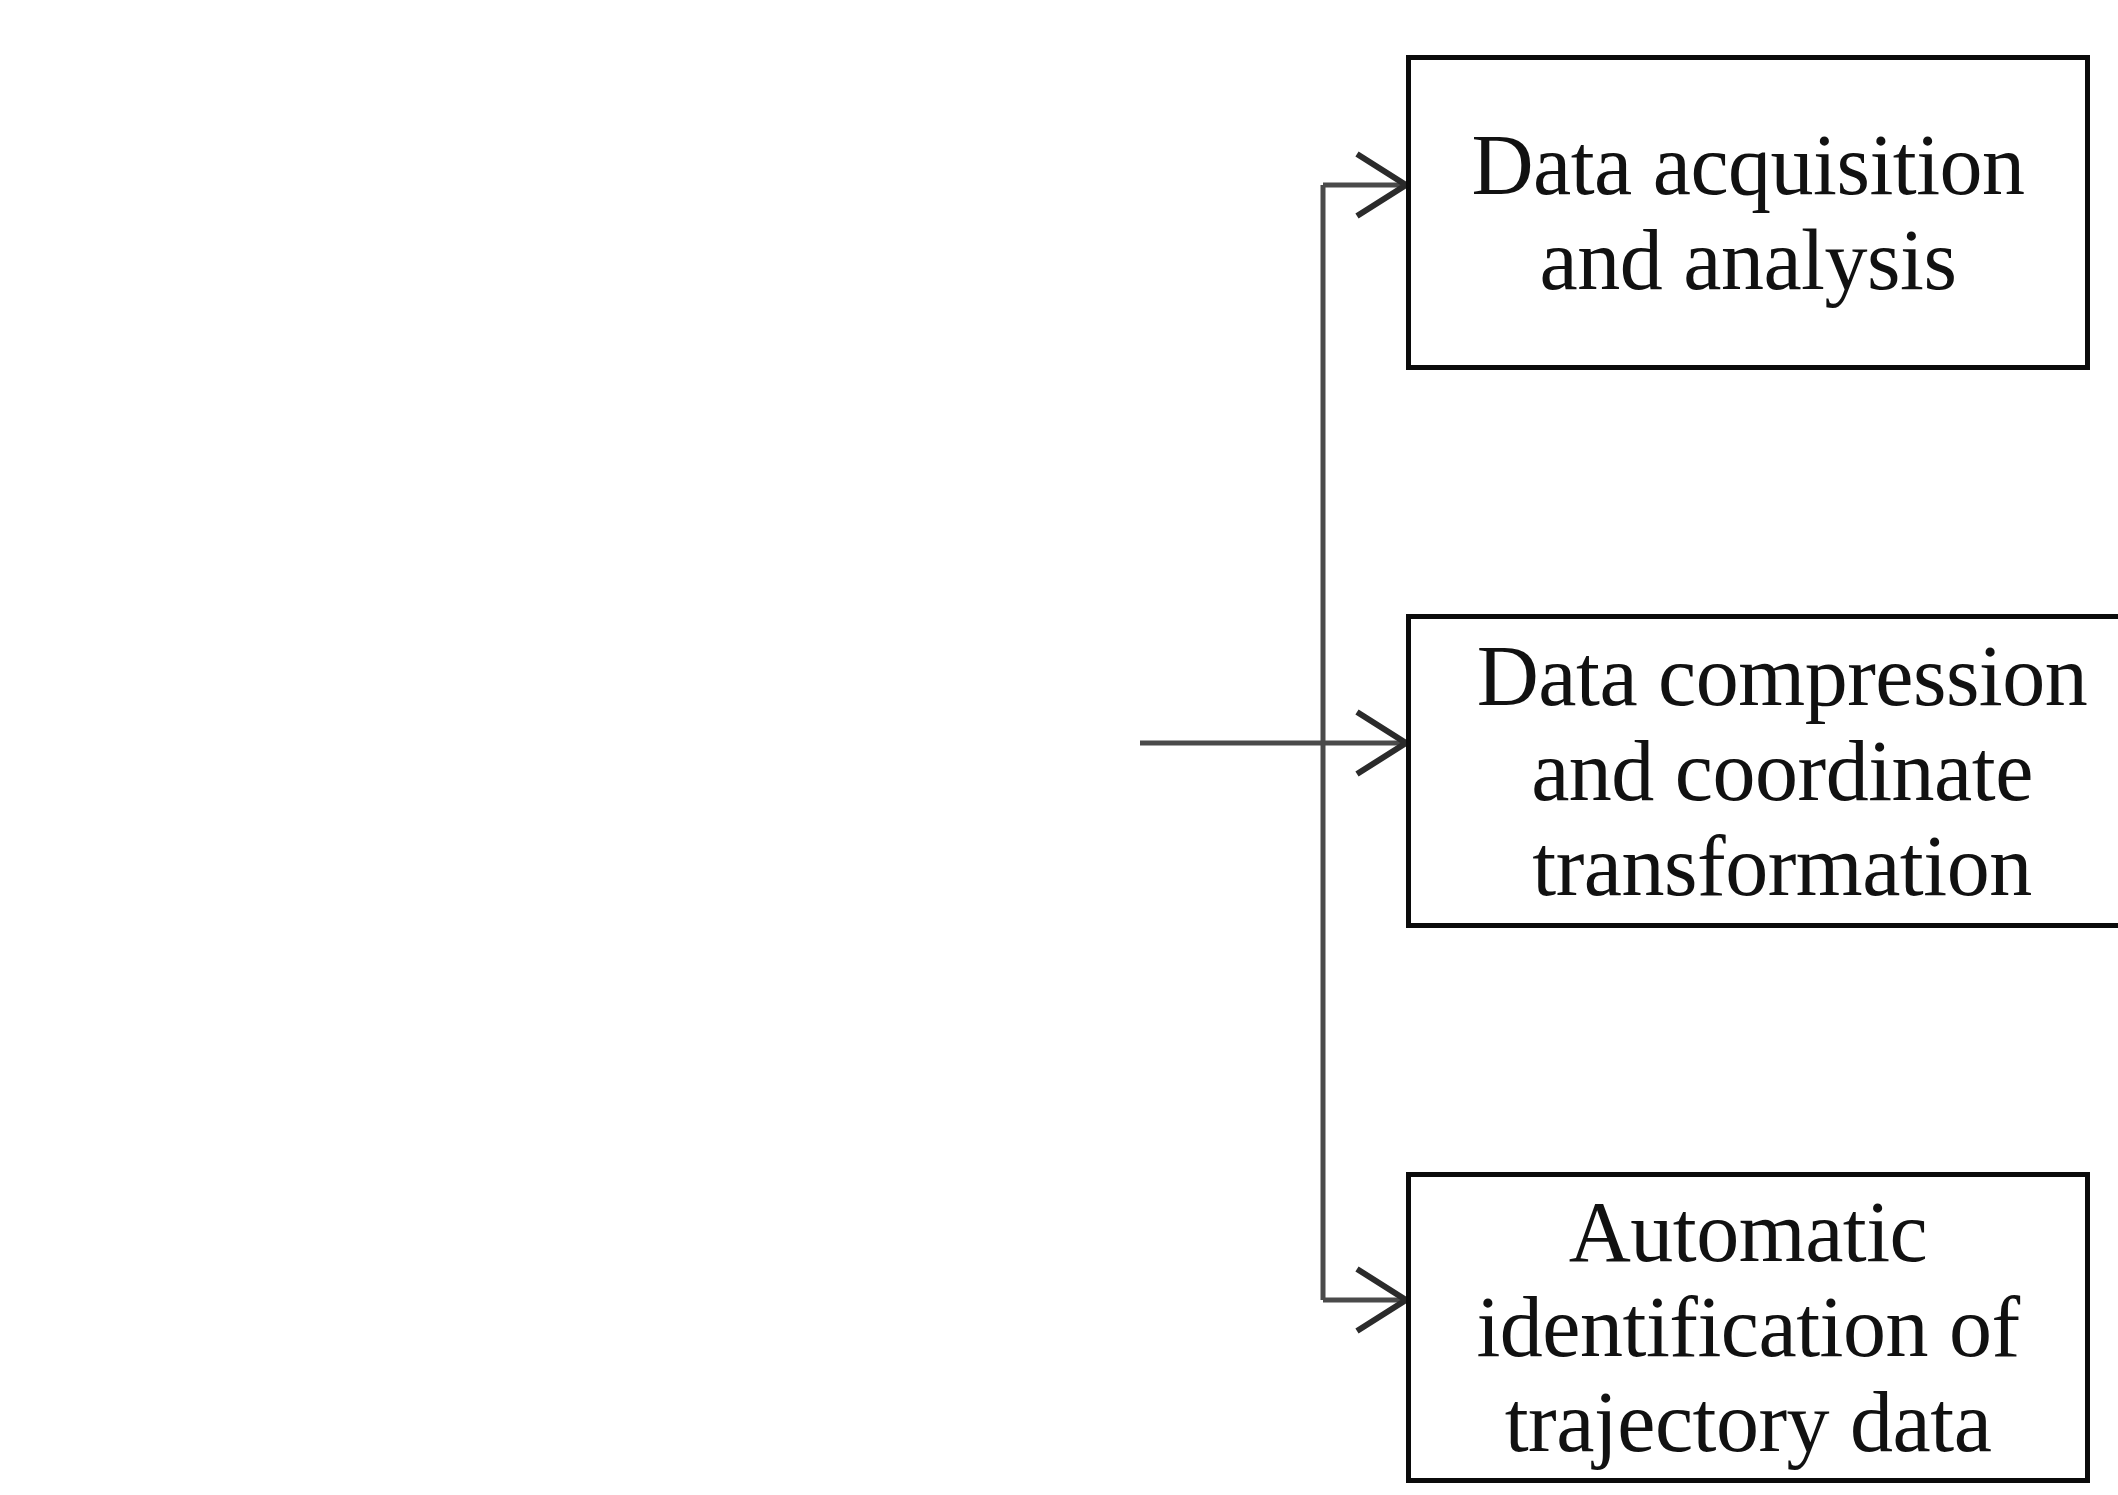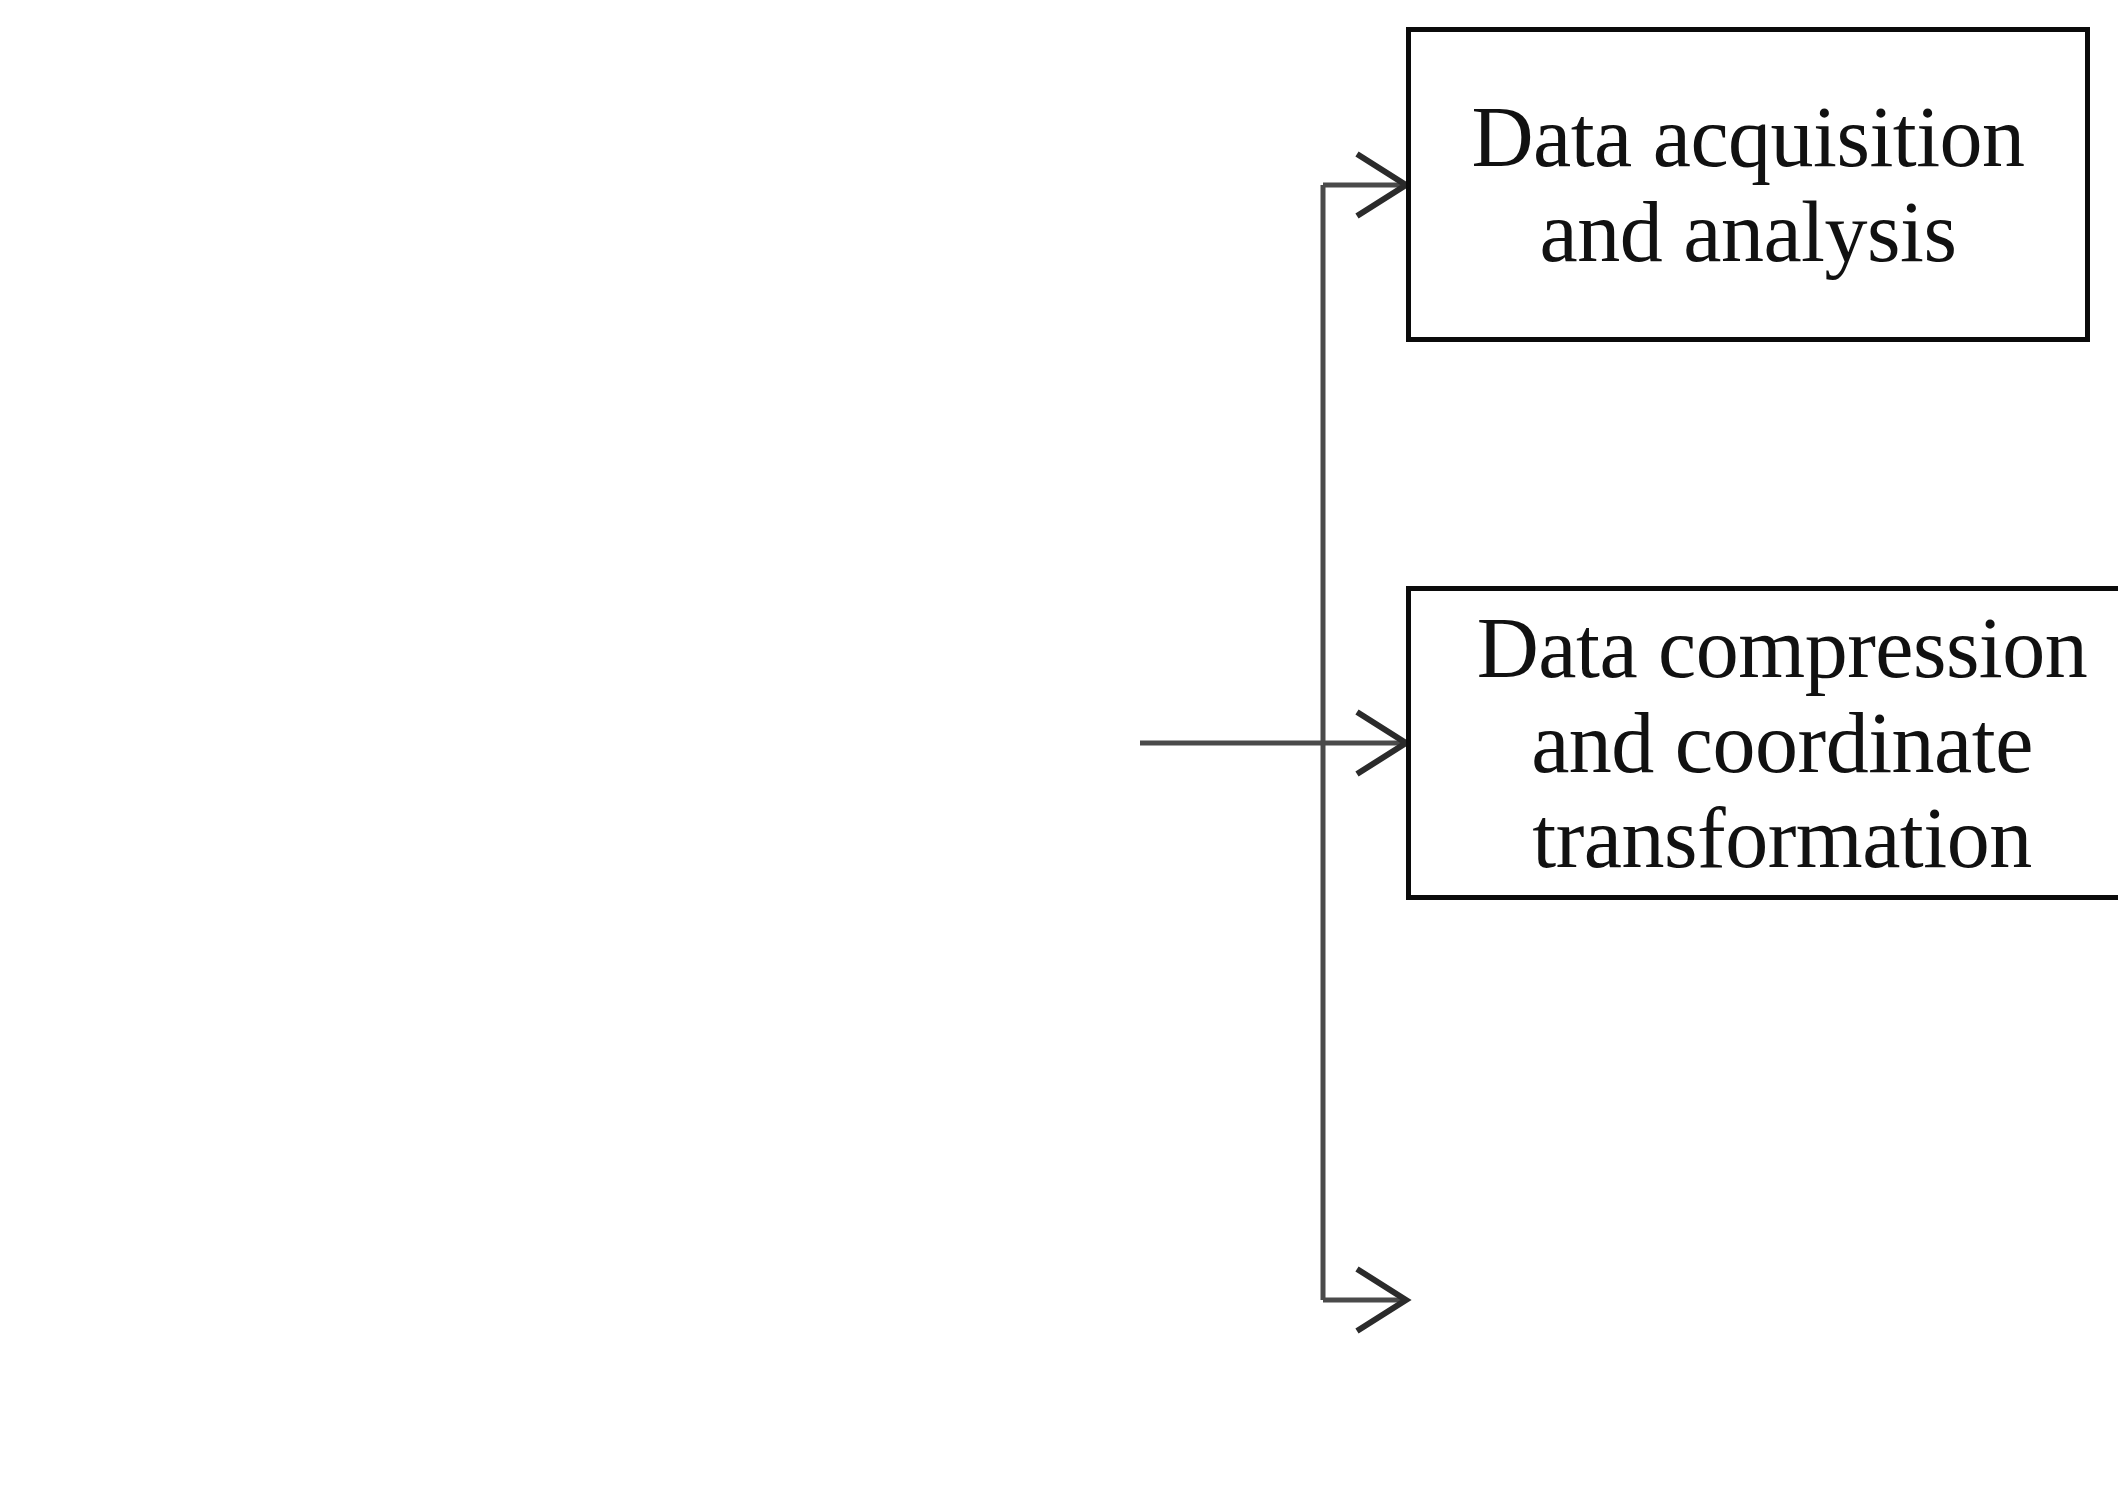--- a/index.html
+++ b/index.html
@@ -18,20 +18,21 @@
   .node {
     position: absolute;
     box-sizing: border-box;
     border: 5px solid #0b0b0b;
     background: #ffffff;
     display: flex;
     align-items: center;
     justify-content: center;
     text-align: center;
     color: #111111;
+    margin-top: 28px;
   }
   .node .label {
     font-size: 86px;
     line-height: 95px;
     letter-spacing: -0.5px;
     white-space: pre-line;
     color: #111111;
   }
 
   
@@ -86,14 +87,19 @@
     <span class="label">Data acquisition
 and analysis</span>
   </div>
 
   <div class="node" id="node-compression">
     <span class="label">Data compression
 and coordinate
 transformation</span>
   </div>
 
+  <div class="node" id="node-identification">
+    <span class="label">Automatic
+identification of
+trajectory data</span>
+  </div>
 
 </div>
 
 </body></html>

